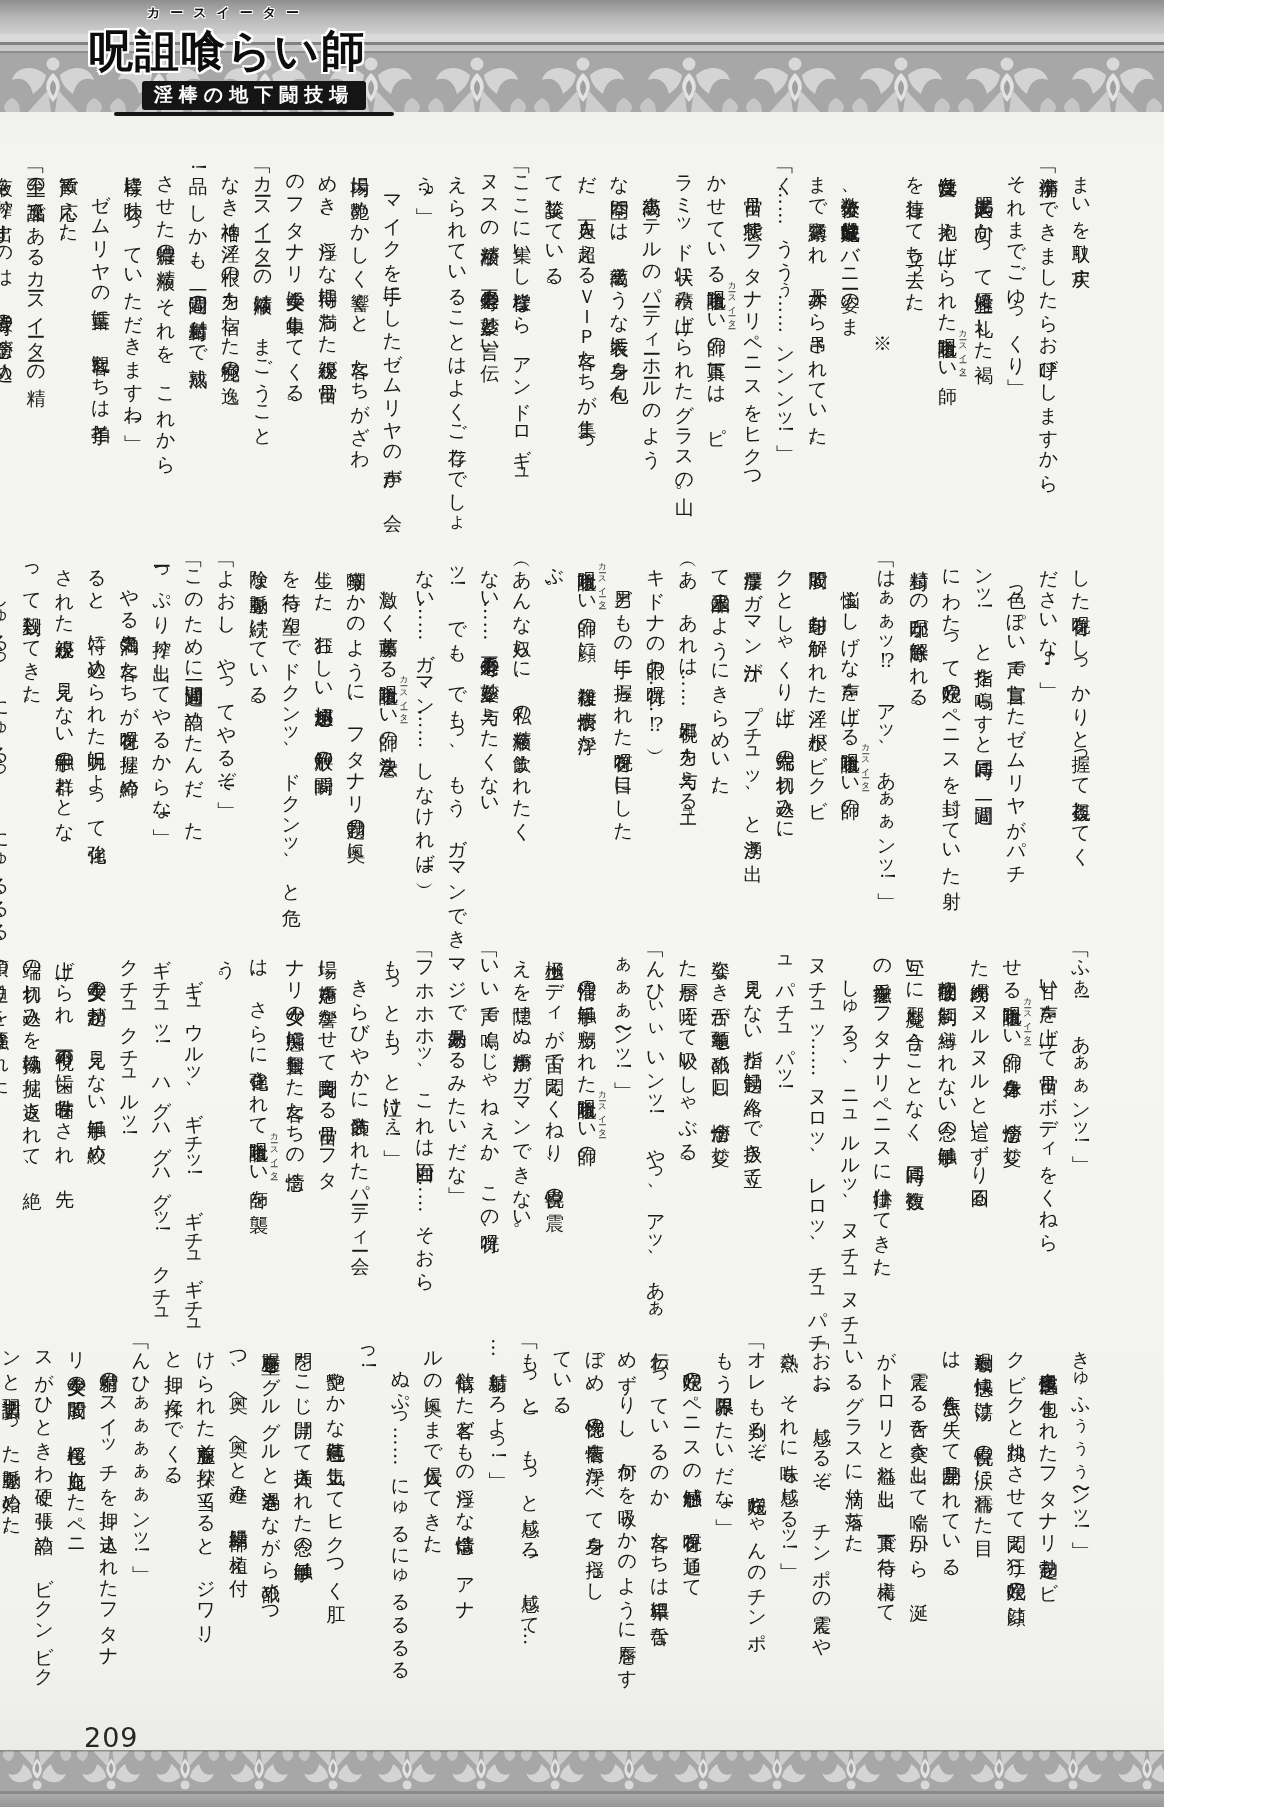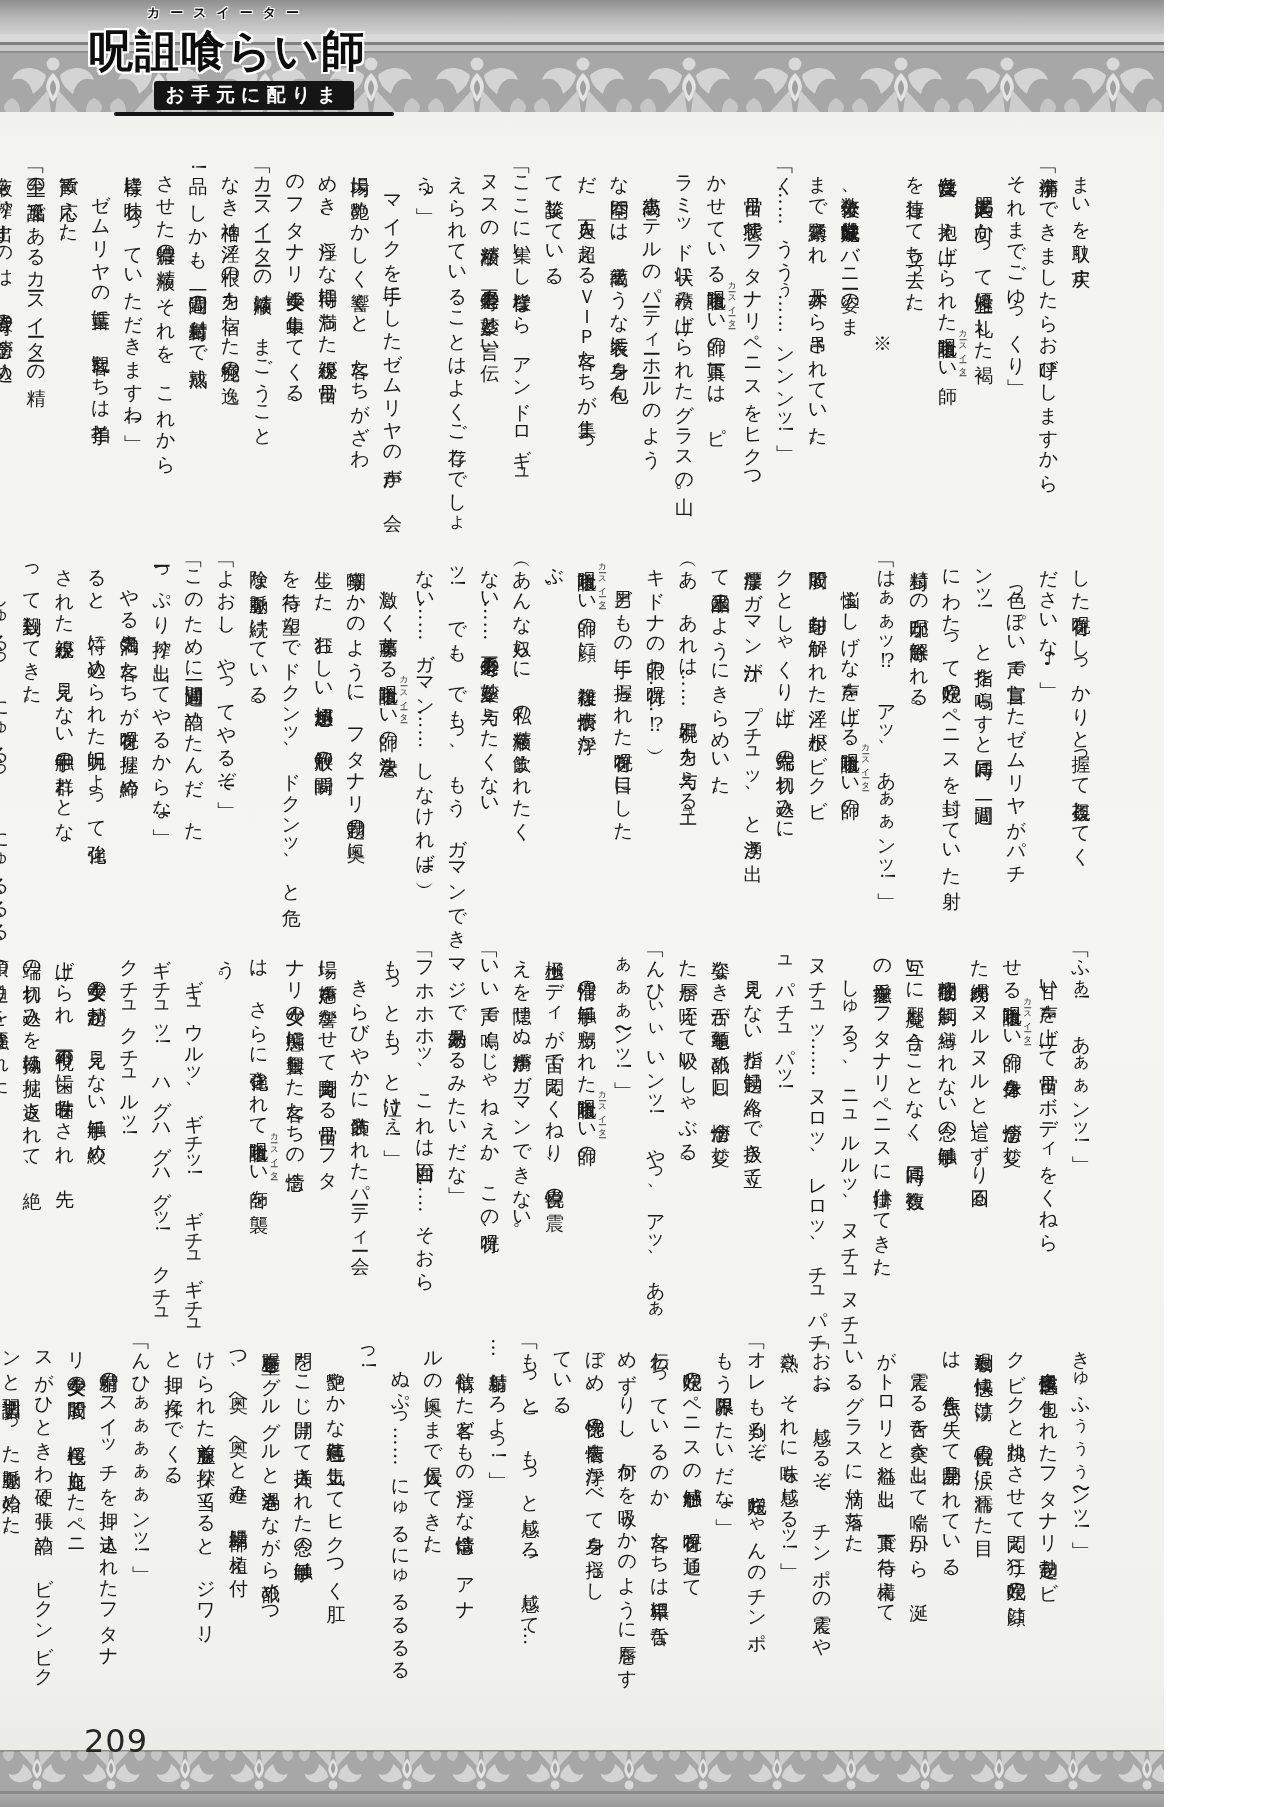--- a/index.html
+++ b/index.html
@@ -41,21 +41,21 @@
   .band-1{top:162px;} .band-2{top:556px;} .band-3{top:946px;} .band-4{top:1338px;}
   .band p.col{
     margin:0;padding:0;font-size:19px;line-height:32.4px;letter-spacing:1px;
     white-space:nowrap;font-weight:500;
   }
   .band ruby{ruby-position:over;}
   .band rt{font-size:8.5px;letter-spacing:0;font-weight:400;}
 
   .page-number{
     position:absolute;left:84px;top:1722px;font-family:"DejaVu Sans","Liberation Sans",sans-serif;
-    font-size:32px;color:#262626;letter-spacing:1px;
+    font-size:27px;color:#262626;letter-spacing:1px;
   }
 </style>
 </head>
 <body>
 
 <div class="page">
 
   <div class="top-strip"></div>
 
   <svg class="border-svg border-top" width="1280" height="78" viewBox="0 0 1280 78" xmlns="http://www.w3.org/2000/svg">
@@ -119,21 +119,21 @@
       </g>
     <rect y="41" width="1280" height="3" fill="#8a8a8a"></rect>
   </svg>
 
   <div class="bottom-strip"></div>
 
   <div class="logo">
     <div class="logo-ruby">カースイーター</div>
     <div class="logo-title">呪詛喰らい師</div>
     <div class="logo-subwrap">
-      <span class="logo-subtitle">お手元に配りま</span>
+      <span class="logo-subtitle">淫棒の地下闘技場</span>
       <div class="logo-underline"></div>
     </div>
   </div>
 
   <div class="band band-1">
       <p class="col">まいを取り戻す。</p>
       <p class="col">「準備ができましたらお呼びしますから、</p>
       <p class="col">それまでごゆっくり」</p>
       <p class="col">　肥満老人に向かって優雅に一礼した褐</p>
       <p class="col">色淫女は、抱え上げられた<ruby>呪詛喰らい師<rt>カースイーター</rt></ruby></p>

